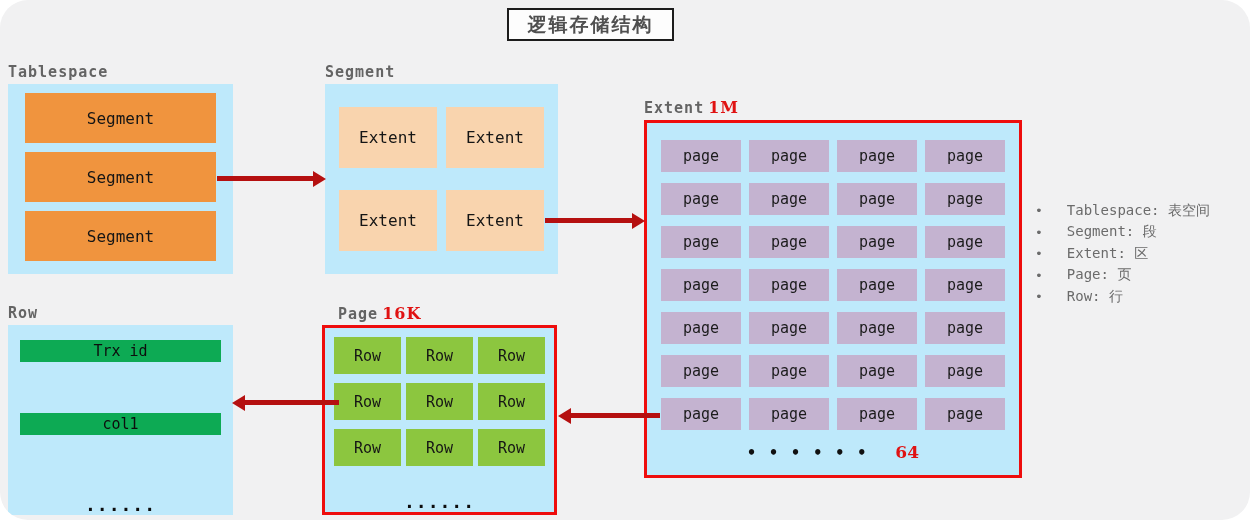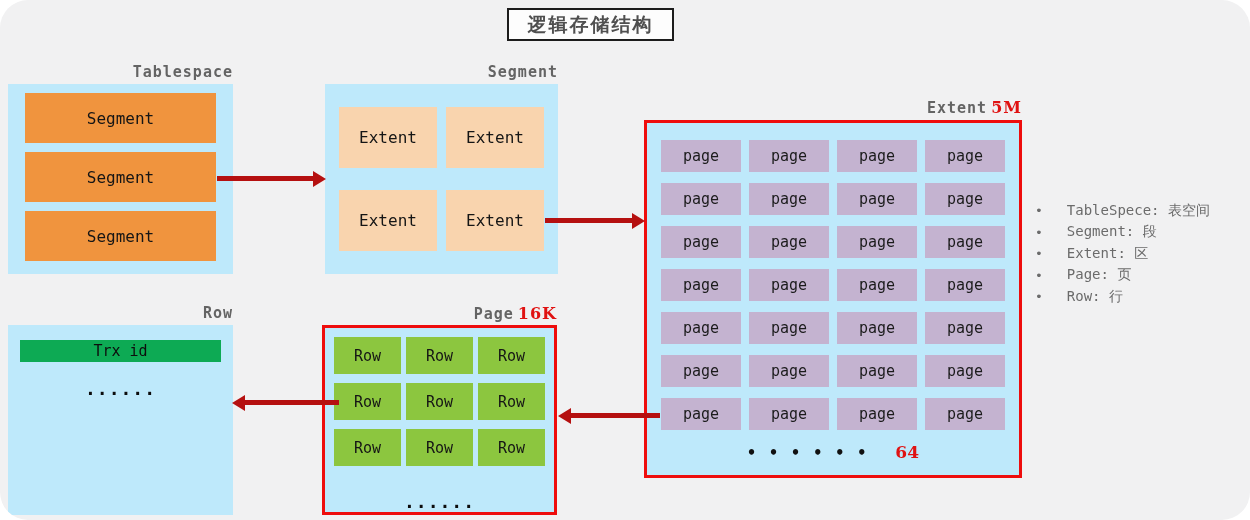--- a/index.html
+++ b/index.html
@@ -5,25 +5,25 @@
   html,body{margin:0;padding:0;background:#ffffff;}
   body{font-family:"DejaVu Sans Mono","Liberation Mono",monospace;}
   .canvas{position:relative;width:1250px;height:520px;background:#f1f1f2;border-radius:28px;overflow:hidden;}
 
   
   .title-box{position:absolute;left:507px;top:8px;width:167px;height:33px;background:#fdfdfd;
     border:2px solid #1c1c1c;box-sizing:border-box;display:flex;align-items:center;justify-content:center;
     font-family:"DejaVu Sans","Liberation Sans",sans-serif;font-weight:bold;font-size:19px;color:#4f4f4f;letter-spacing:2px;}
 
   
-  .sec-label{position:absolute;text-align:right;font-weight:bold;font-size:15px;color:#646464;letter-spacing:1px;white-space:nowrap;}
+  .sec-label{position:absolute;text-align:left;font-weight:bold;font-size:15px;color:#646464;letter-spacing:1px;white-space:nowrap;}
   #lbl-tablespace{left:8px;top:63px;width:225px;}
   #lbl-segment{left:325px;top:63px;width:233px;}
   #lbl-extent{left:644px;top:98px;width:378px;}
-  #lbl-page{left:322px;top:304px;width:235px;}
+  #lbl-page{left:338px;top:304px;width:235px;}
   #lbl-row{left:8px;top:304px;width:225px;}
   .size-red{color:var(--size-red,#e01212);font-family:"DejaVu Serif","Liberation Serif",serif;font-weight:bold;font-size:16px;margin-left:4px;}
 
   
   .container{position:absolute;background:var(--container-blue,#bee9fb);box-sizing:border-box;}
   #box-tablespace{left:8px;top:84px;width:225px;height:190px;padding:9px 17px;display:flex;flex-direction:column;gap:9px;}
   .seg-box{height:50px;background:var(--segment-orange,#f0943e);display:flex;align-items:center;justify-content:center;
     font-size:16px;color:#151515;flex:0 0 auto;}
 
   #box-segment{left:325px;top:84px;width:233px;height:190px;padding:23px 12px;display:grid;
@@ -36,21 +36,21 @@
   .dots-line{margin-top:12px;text-align:center;}
   .dots{font-weight:bold;color:#111;letter-spacing:2px;font-size:15px;}
   #box-extent .size-red{font-size:17px;margin-left:27px;}
 
   #box-page{left:322px;top:325px;width:235px;height:190px;border:3px solid var(--border-red,#ee0d0d);padding:9px 9px 0;}
   .rows{display:grid;grid-template-columns:repeat(3,67px);grid-auto-rows:37px;column-gap:5px;row-gap:9px;justify-content:center;}
   .rows .cell{background:var(--row-green,#8cc63f);display:flex;align-items:center;justify-content:center;font-size:15px;color:#151515;}
   .page-dots{text-align:center;font-weight:bold;font-size:18px;letter-spacing:1px;color:#0c0c0c;}
   #box-page .page-dots{margin-top:25px;}
 
-  #box-row{left:8px;top:325px;width:225px;height:190px;padding:15px 12px 0;display:flex;flex-direction:column;gap:8px;}
+  #box-row{left:8px;top:325px;width:225px;height:190px;padding:15px 12px 0;display:flex;flex-direction:column;gap:8px;justify-content:space-between;}
   .field-bar{height:22px;background:var(--field-green,#0daa54);display:flex;align-items:center;justify-content:center;
     font-size:15px;color:#0d0d0d;flex:0 0 auto;}
   #box-row .page-dots{margin-top:8px;}
 
   
   .legend{position:absolute;left:1035px;top:200px;}
   .legend-item{display:flex;align-items:center;gap:24px;height:21.5px;font-size:14px;color:#6b6b6b;white-space:nowrap;}
   .legend-item .bullet{font-size:13px;color:#6b6b6b;}
 
   
@@ -82,21 +82,21 @@
 
   <div class="sec-label" id="lbl-segment">Segment</div>
   <div class="container" id="box-segment">
     <div class="ext-box">Extent</div>
     <div class="ext-box">Extent</div>
     <div class="ext-box">Extent</div>
     <div class="ext-box">Extent</div>
   </div>
 
   <div class="sec-label" id="lbl-extent">
-    <span>Extent</span><span class="size-red">5M</span>
+    <span>Extent</span><span class="size-red">1M</span>
   </div>
   <div class="container" id="box-extent">
     <div class="pages">
         <div class="cell">page</div>
         <div class="cell">page</div>
         <div class="cell">page</div>
         <div class="cell">page</div>
         <div class="cell">page</div>
         <div class="cell">page</div>
         <div class="cell">page</div>
@@ -141,27 +141,28 @@
         <div class="cell">Row</div>
         <div class="cell">Row</div>
         <div class="cell">Row</div>
       </div>
     <div class="page-dots">......</div>
   </div>
 
   <div class="sec-label" id="lbl-row">Row</div>
   <div class="container" id="box-row">
     <div class="field-bar">Trx id</div>
+    <div class="field-bar">col1</div>
     <div class="page-dots">......</div>
   </div>
 
   <div class="legend">
     <div class="legend-item">
       <span class="bullet">•</span>
-      <span>TableSpece: 表空间</span>
+      <span>Tablespace: 表空间</span>
     </div>
     <div class="legend-item">
       <span class="bullet">•</span>
       <span>Segment: 段</span>
     </div>
     <div class="legend-item">
       <span class="bullet">•</span>
       <span>Extent: 区</span>
     </div>
     <div class="legend-item">

